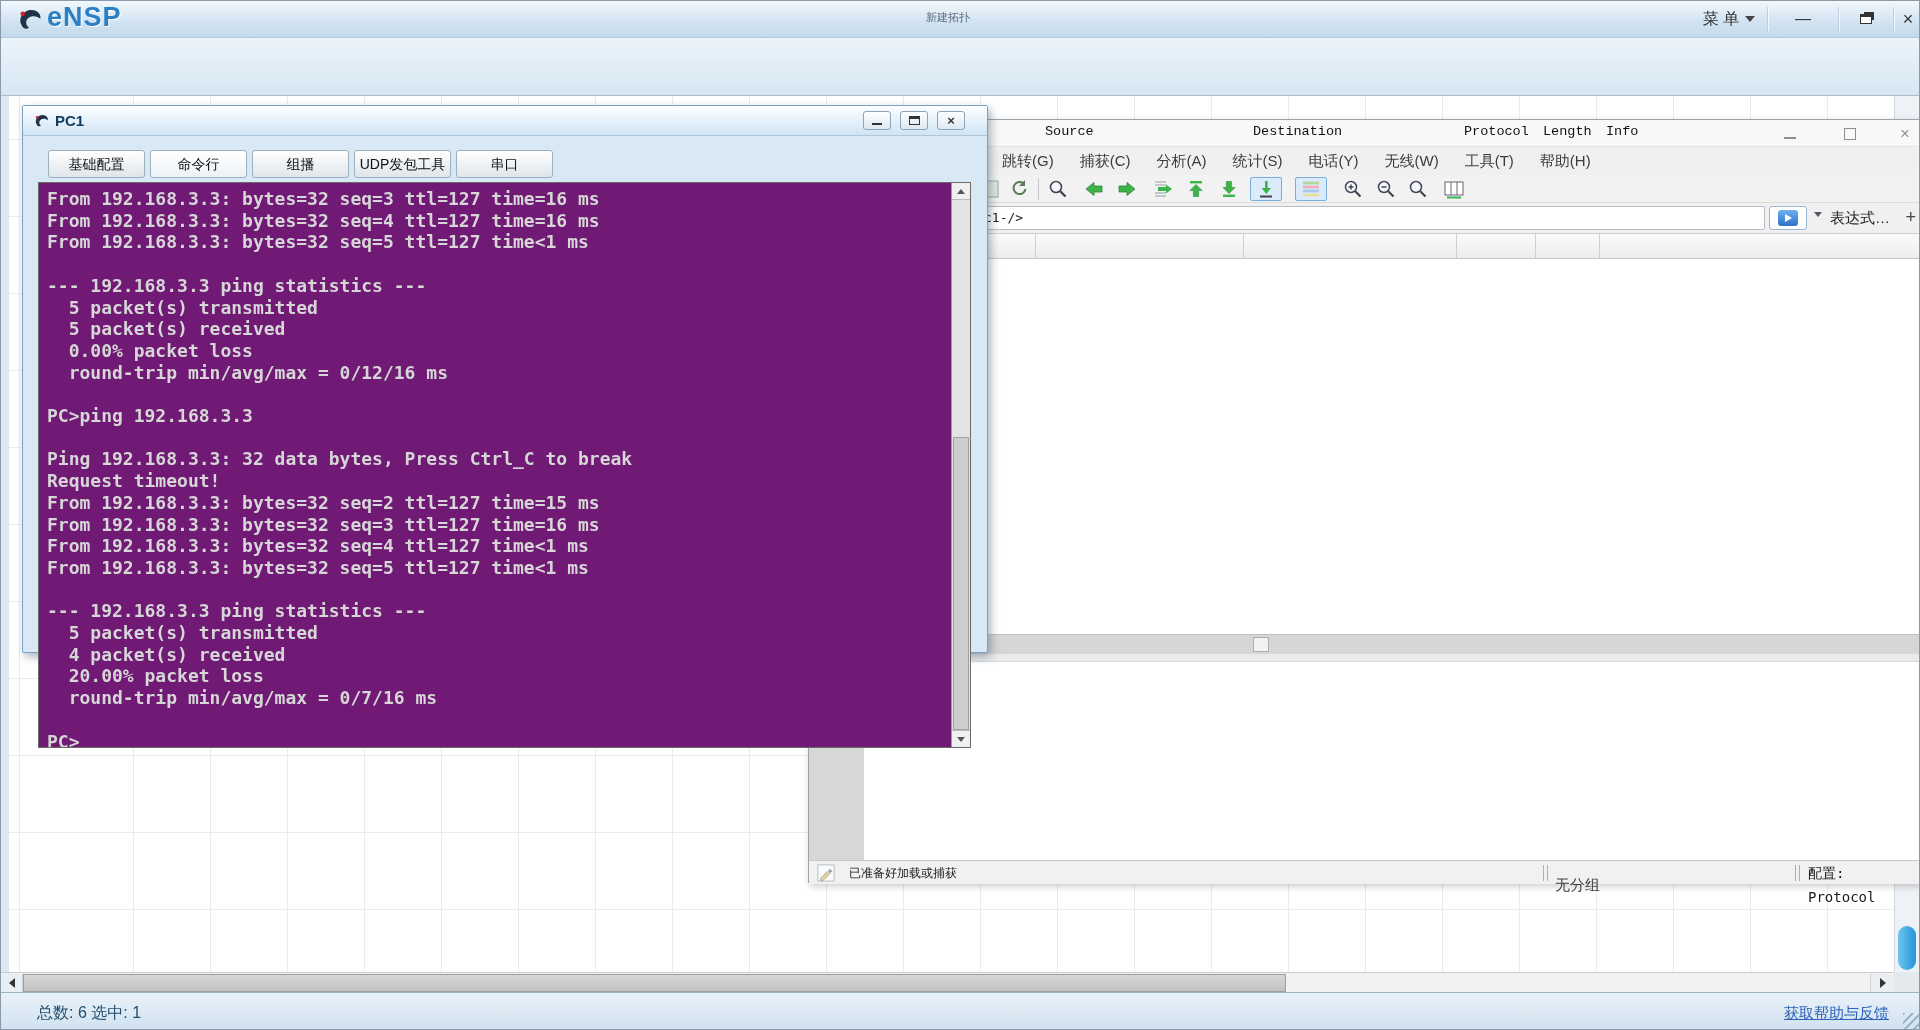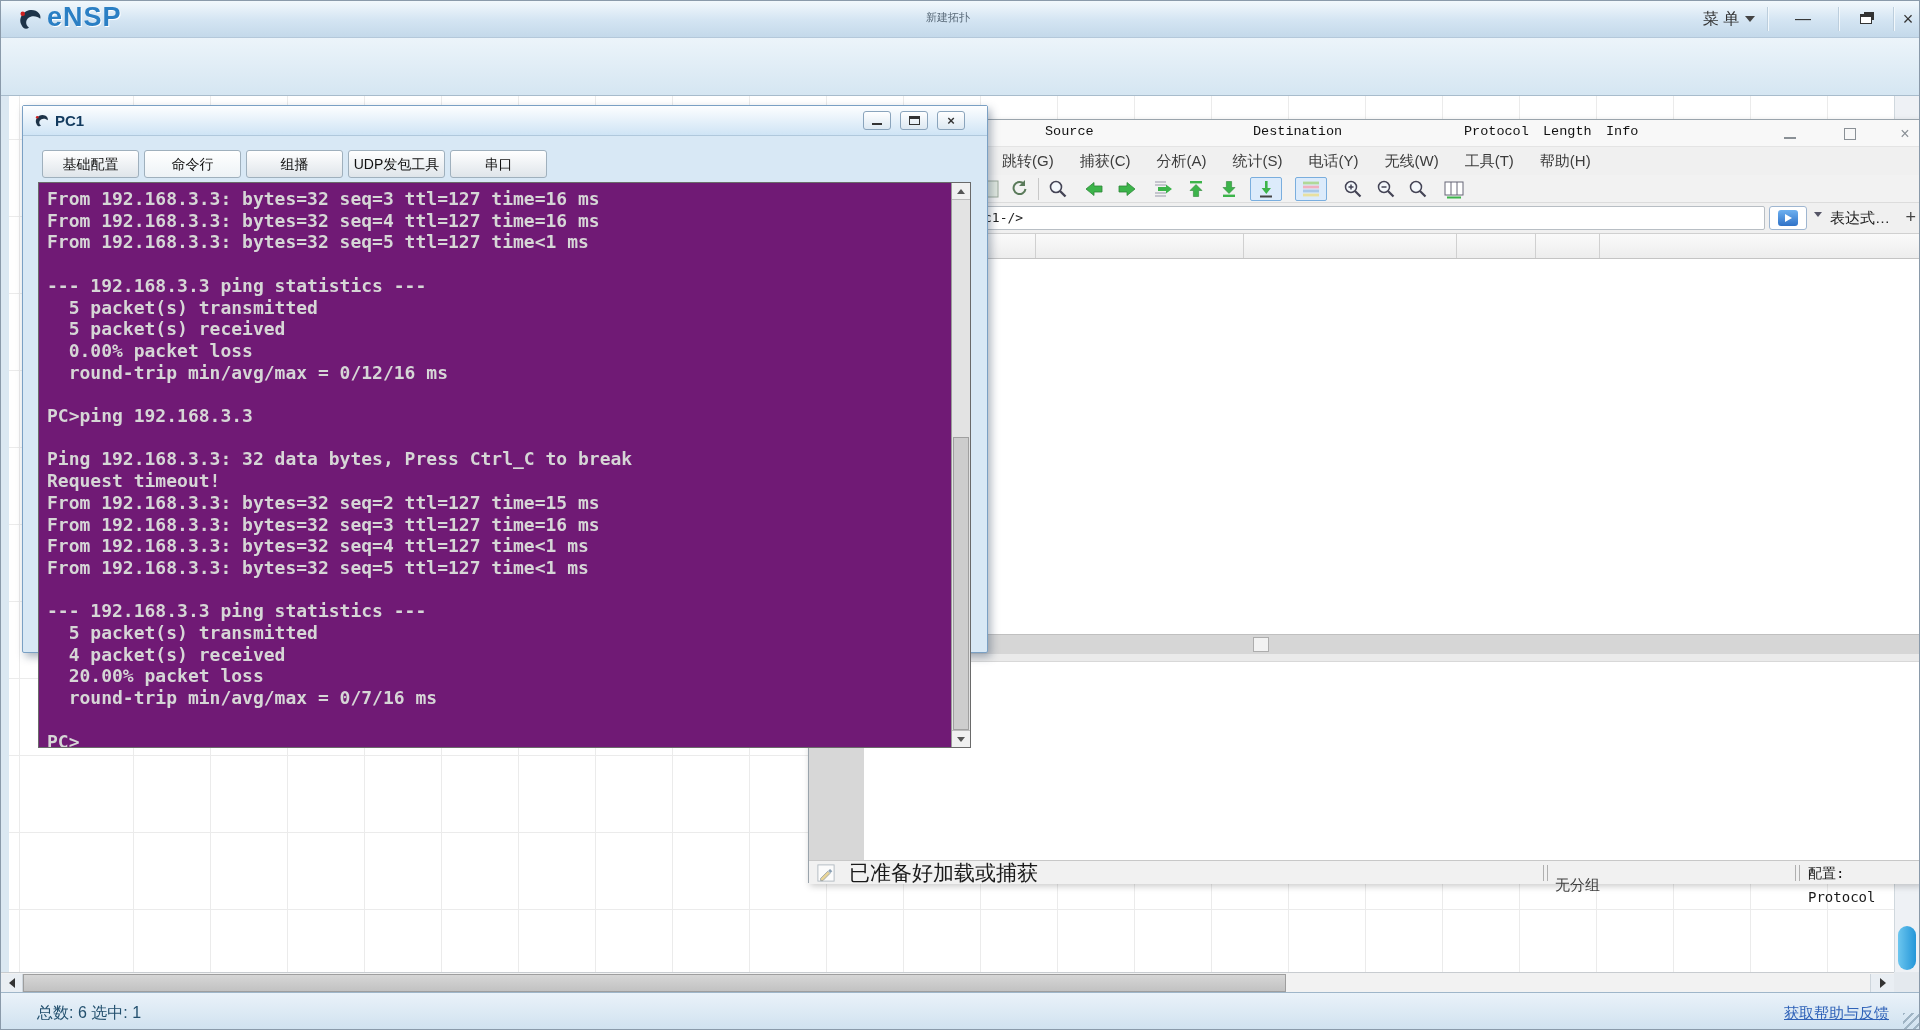--- a/index.html
+++ b/index.html
@@ -37,21 +37,21 @@
 #status-left{position:absolute;left:36px;top:10px;font-size:16px;color:#23506e}
 #help-link{position:absolute;right:32px;top:11px;font-size:15px;color:#2f62b8;text-decoration:underline}
 #grip{position:absolute;right:2px;bottom:2px;width:16px;height:16px;background:repeating-linear-gradient(135deg,#9fb4c4 0 2px,transparent 2px 6px)}
 
 #pc1{position:absolute;left:21px;top:104px;width:966px;height:548px;background:#d8e8f5;border:1px solid #7aa0c4;border-radius:2px;box-shadow:3px 4px 9px rgba(50,70,95,.4);z-index:30}
 #pc1-titlebar{position:absolute;left:0;top:0;width:100%;height:30px;background:linear-gradient(#fdfeff,#cfe4f5);border-bottom:1px solid #b0c8dc}
 #pc1-title{position:absolute;left:32px;top:6px;font-size:15px;font-weight:bold;color:#123a5e}
 .pc-btn{position:absolute;top:5px;width:28px;height:19px;background:linear-gradient(#ffffff,#dce8f2);border:1px solid #8aa4bc;border-radius:3px;display:flex;align-items:center;justify-content:center;font-size:13px;font-weight:bold;color:#333}
 #pc1-min-glyph{width:10px;height:2px;background:#333;margin-top:7px}
 #pc1-max-glyph{width:11px;height:9px;border:1.5px solid #333;border-top:3px solid #333}
-#pc1-tabs{position:absolute;left:19px;top:44px;display:flex}
+#pc1-tabs{position:absolute;left:25px;top:44px;display:flex}
 .pc-tab{width:97px;height:28px;margin-right:5px;background:linear-gradient(#ffffff,#dfe5ea);border:1px solid #9fb0bd;border-radius:3px;font-size:14px;color:#111;text-align:center;line-height:26px}
 #pc1-tabs .pc-tab:nth-child(2){background:linear-gradient(#ffffff,#edf2f6)}
 #terminal{position:absolute;left:15px;top:76px;width:933px;height:566px;background:#701a75;border:1px solid #6a6a6a}
 #term-pre{position:absolute;left:0;top:0;right:19px;bottom:0;padding:5px 0 0 8px;font-family:"DejaVu Sans Mono",monospace;font-size:18px;line-height:21.7px;font-weight:bold;color:#d6d6d6;white-space:pre;overflow:hidden}
 #term-scroll{position:absolute;right:0;top:0;width:19px;height:100%;background:#e3e3e3;border-left:1px solid #9a9a9a}
 .ts-btn{position:absolute;left:0;width:18px;height:17px;background:#f0f0f0;display:flex;align-items:center;justify-content:center}
 .ts-up{top:0;border-bottom:1px solid #bbb}.ts-dn{bottom:0;border-top:1px solid #bbb}
 .tri-u{width:0;height:0;border-left:4px solid transparent;border-right:4px solid transparent;border-bottom:5px solid #555}
 .tri-d{width:0;height:0;border-left:4px solid transparent;border-right:4px solid transparent;border-top:5px solid #555}
 #term-thumb{position:absolute;left:1px;right:1px;top:45%;bottom:17px;background:#cdcdcd;border:1px solid #a0a0a0}
@@ -81,21 +81,21 @@
 #ws-cols .ws-col:nth-child(3){left:655px}#ws-cols .ws-col:nth-child(4){left:734px}
 #ws-cols .ws-col:nth-child(5){left:797px}
 .ws-colsep{position:absolute;top:114px;height:24px;border-left:1px solid #d0d0d0}
 #ws-list{position:absolute;left:0;top:139px;width:100%;height:375px;background:#fff}
 #ws-hscroll{position:absolute;left:0;top:514px;width:100%;height:20px;background:#d6d6d6;border-top:1px solid #c0c0c0}
 #ws-hthumb{position:absolute;left:444px;top:2px;width:16px;height:15px;background:#f2f2f2;border:1px solid #adadad}
 #ws-splitter{position:absolute;left:0;top:534px;width:100%;height:8px;background:#eaeaea;border-bottom:1px solid #d8d8d8}
 #ws-details{position:absolute;left:0;top:542px;width:100%;height:198px;background:#fff}
 #ws-details-gray{position:absolute;left:0;top:0;width:55px;height:100%;background:#d7d7d7}
 #ws-statusbar{position:absolute;left:0;top:740px;width:100%;height:24px;background:#f1f1f1;border-top:1px solid #c8c8c8}
-#ws-status-ready{position:absolute;left:40px;top:0;font-size:21px;color:#1a1a1a;line-height:24px}
+#ws-status-ready{position:absolute;left:40px;top:0;font-size:12px;color:#1a1a1a;line-height:24px}
 .ws-grip{position:absolute;top:4px;width:5px;height:16px;border-left:1px solid #b0b0b0;border-right:1px solid #b0b0b0}
 #ws-status-pkts{position:absolute;left:746px;top:12px;font-size:15px;color:#404040;line-height:24px}
 #ws-status-prof{position:absolute;left:999px;top:0;font-size:14px;color:#1a1a1a;line-height:24px;font-family:"DejaVu Sans Mono",monospace}
 </style>
 </head>
 <body>
 
 <div id="canvas"></div>
 <div id="frame-left"></div>
 <div id="vscroll">

